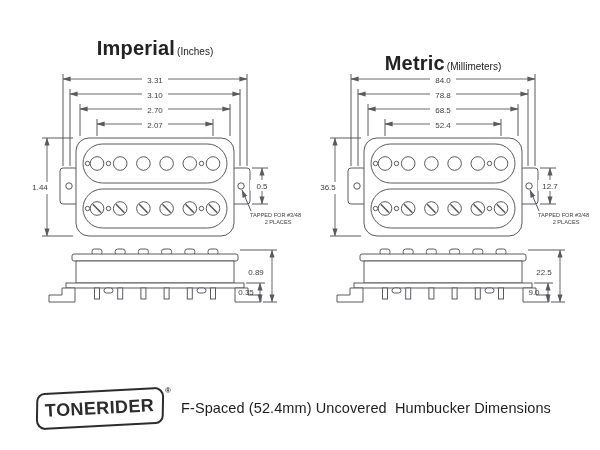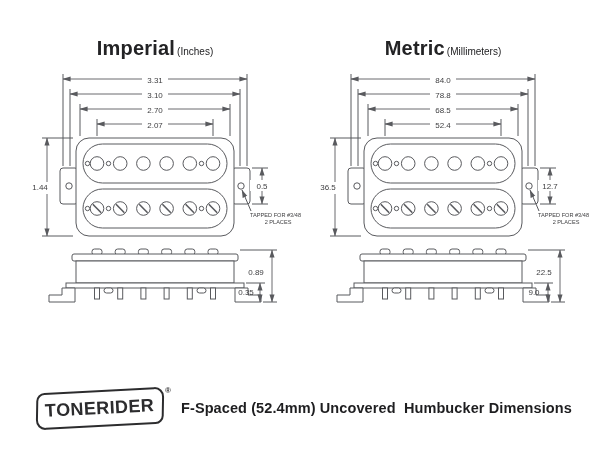--- a/index.html
+++ b/index.html
@@ -10,21 +10,21 @@
   .title { position:absolute; top:37px; width:240px; text-align:center; color:#232325; }
   .title-main { font-size:20px; font-weight:bold; letter-spacing:.2px; }
   .title-unit { font-size:10px; font-weight:normal; margin-left:2px; }
 
   .logo-box { position:absolute; left:36px; top:390px; width:124px; height:33px;
               border:2.5px solid #2c2c2e; border-radius:8px 10px 8px 10px;
               transform:rotate(-3deg) skewX(-4deg);
               display:flex; align-items:center; justify-content:center; background:#fff; }
   .logo-text { font-weight:bold; font-size:18px; letter-spacing:.4px; color:#2c2c2e; transform:skewX(4deg); }
   .logo-reg { position:absolute; left:165px; top:386px; font-size:8px; font-weight:bold; color:#2c2c2e; }
-  .caption { position:absolute; left:181px; top:400px; font-size:14.5px; font-weight:bold;
+  .caption { position:absolute; left:181px; top:400px; font-size:14.5px; font-weight:normal;
              color:#1e1e20; letter-spacing:.1px; white-space:pre; }
 
   .ln  { stroke:#595a5e; stroke-width:1; fill:none; }
   .fl  { stroke:#595a5e; stroke-width:1; fill:#ffffff; }
   .dim { stroke:#595a5e; stroke-width:0.9; fill:none;
          marker-start:url(#arr); marker-end:url(#arr); }
   .gap { fill:#ffffff; stroke:none; }
   .slot{ stroke:#595a5e; stroke-width:1.6; fill:none; }
   .dtxt{ font-family:"Liberation Sans",sans-serif; font-size:8px; fill:#3e3e40; text-anchor:middle; }
   .ntxt{ font-family:"Liberation Sans",sans-serif; font-size:5.6px; fill:#3e3e40; text-anchor:middle; }
@@ -172,21 +172,21 @@
       <text class="ntxt end" x="589" y="217">TAPPED FOR #3/48</text>
       <text class="ntxt" x="566" y="224">2 PLACES</text>
       <text class="dtxt" x="544" y="274.5">22.5</text>
       <text class="dtxt" x="534" y="295">9.0</text>
     </g>
   </svg>
 
   <div class="title" style="left:35px;">
     <span class="title-main">Imperial</span><span class="title-unit">(Inches)</span>
   </div>
-  <div class="title" style="left:323px;">
+  <div class="title" style="left:323px;margin-top:15px;">
     <span class="title-main">Metric</span><span class="title-unit">(Millimeters)</span>
   </div>
 
   <div class="logo-box">
     <span class="logo-text">TONERIDER</span>
   </div>
   <span class="logo-reg">®</span>
   <div class="caption">F-Spaced (52.4mm) Uncovered  Humbucker Dimensions</div>
 
 </div>

